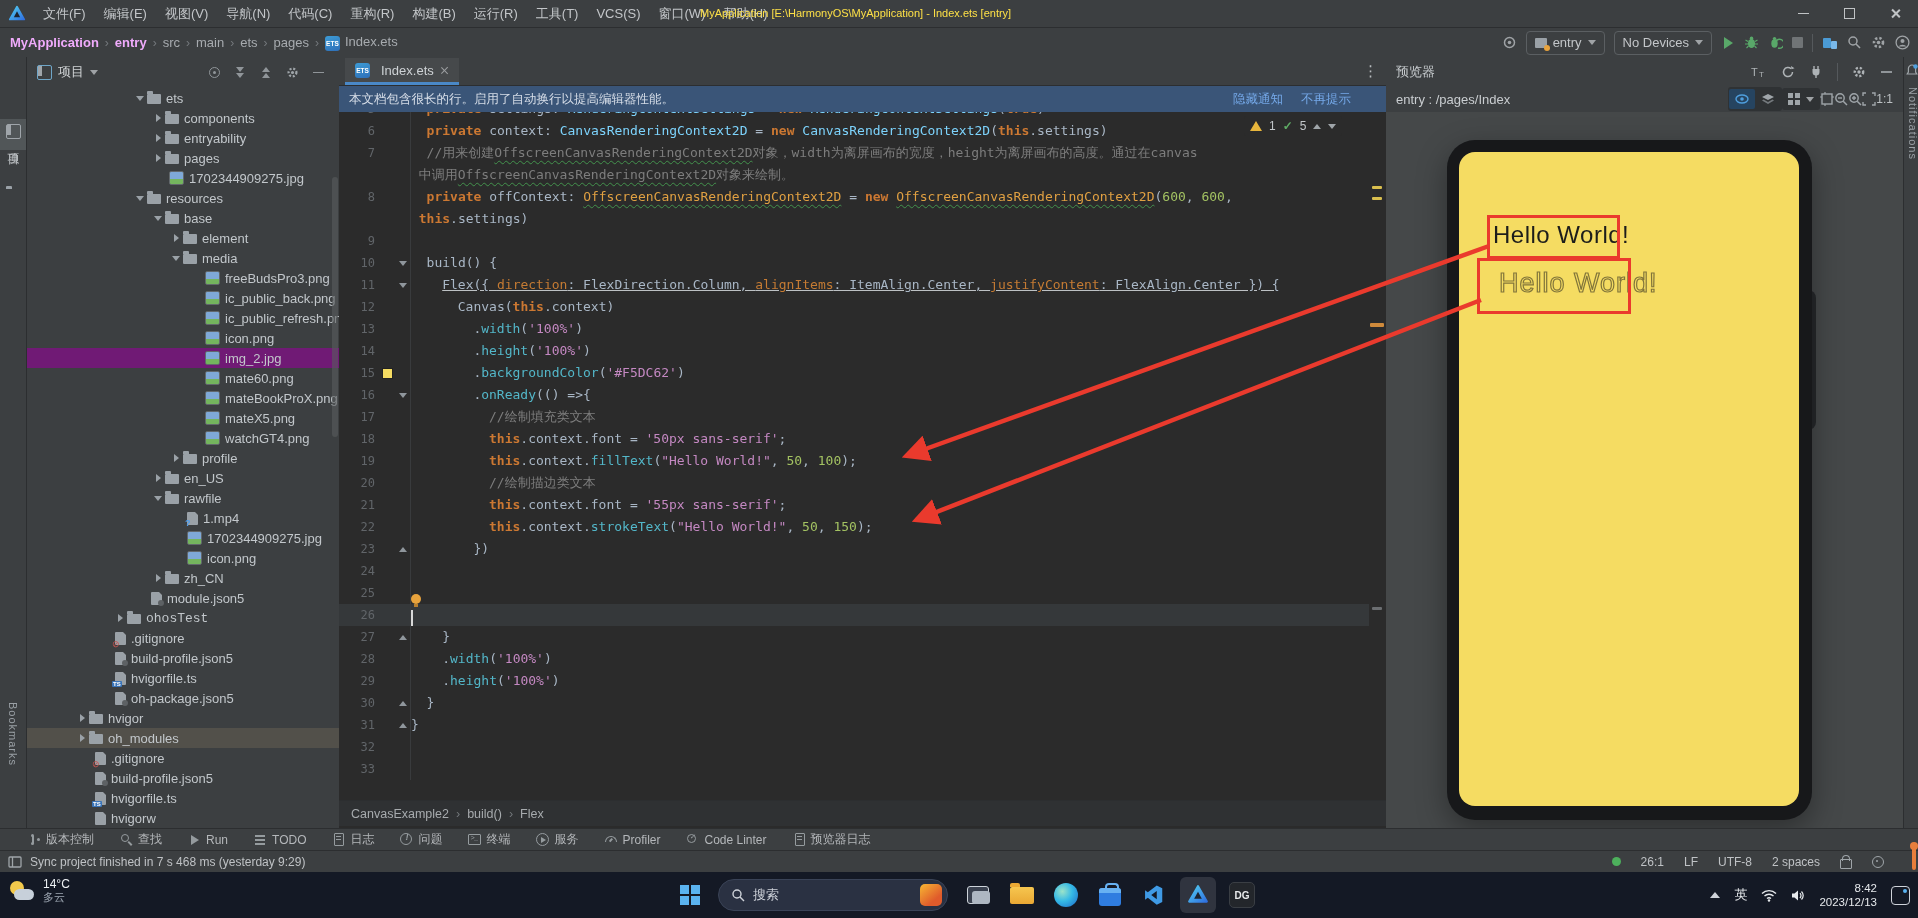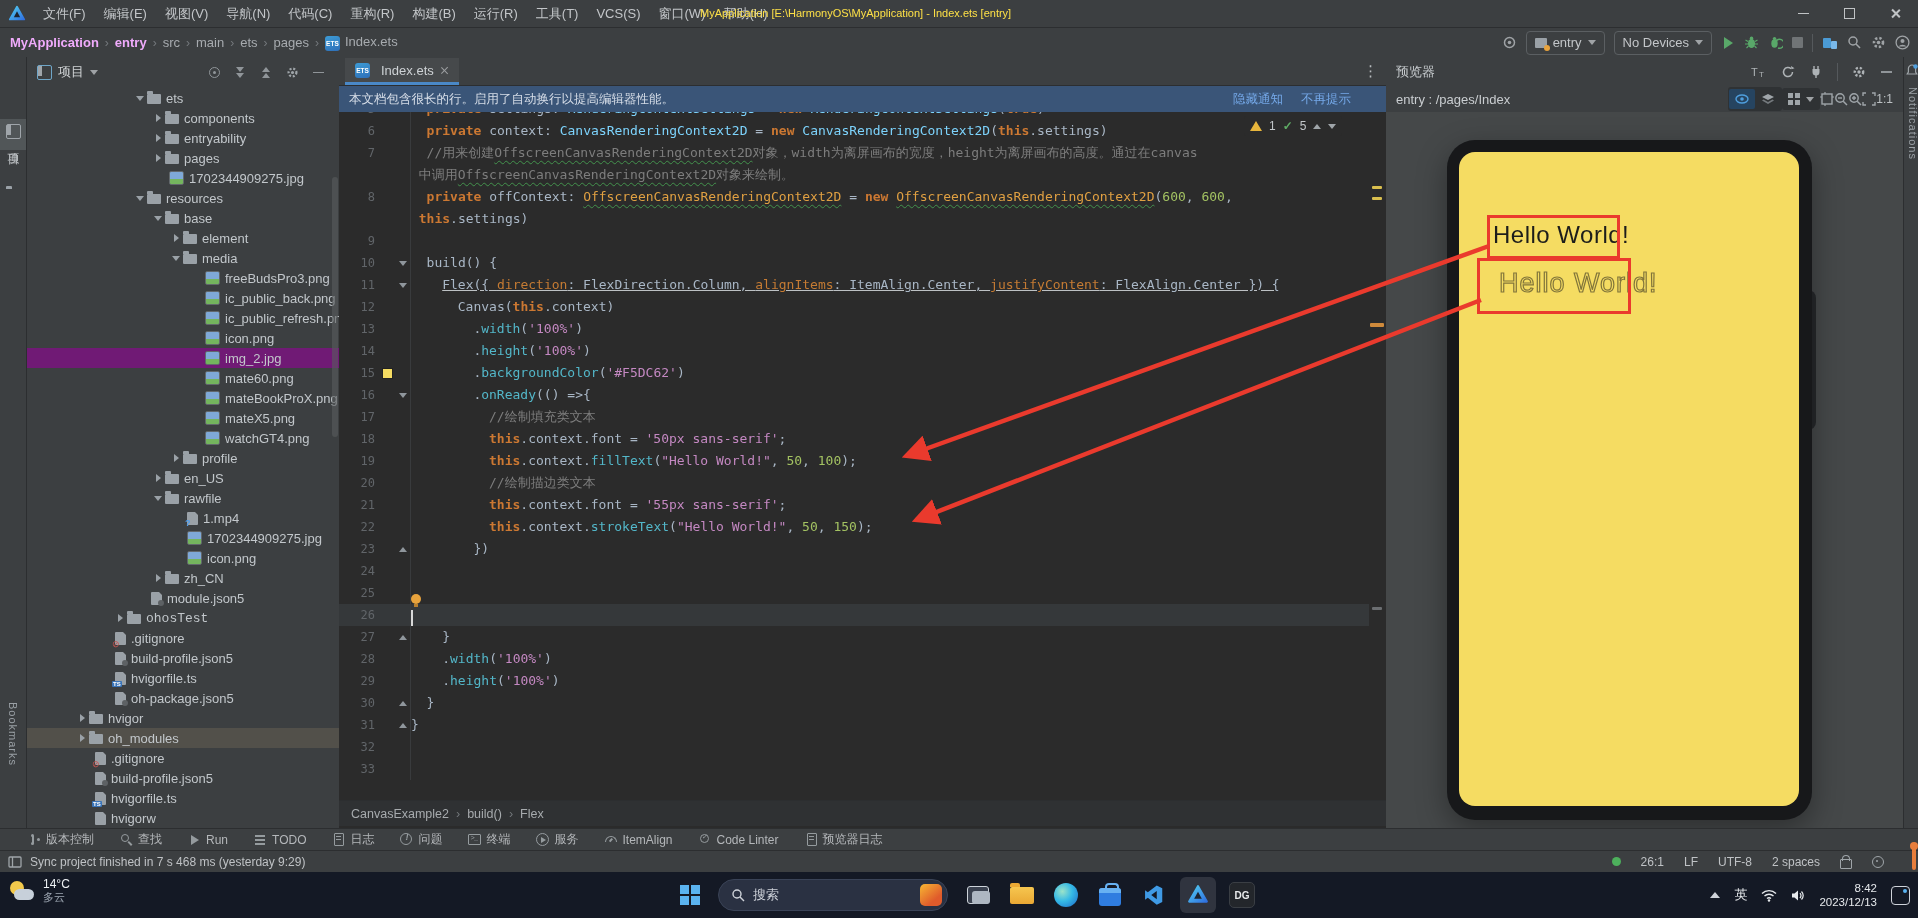--- a/index.html
+++ b/index.html
@@ -917,21 +917,21 @@
       <span class="bb-item">
         <i class="bi bi-terminal"></i>
         <span>终端</span>
       </span>
       <span class="bb-item">
         <i class="bi bi-service"></i>
         <span>服务</span>
       </span>
       <span class="bb-item">
         <i class="bi bi-gauge"></i>
-        <span>ItemAlign</span>
+        <span>Profiler</span>
       </span>
       <span class="bb-item">
         <i class="bi bi-lint"></i>
         <span>Code Linter</span>
       </span>
       <span class="bb-item">
         <i class="bi bi-doc"></i>
         <span>预览器日志</span>
       </span>
     </div>

